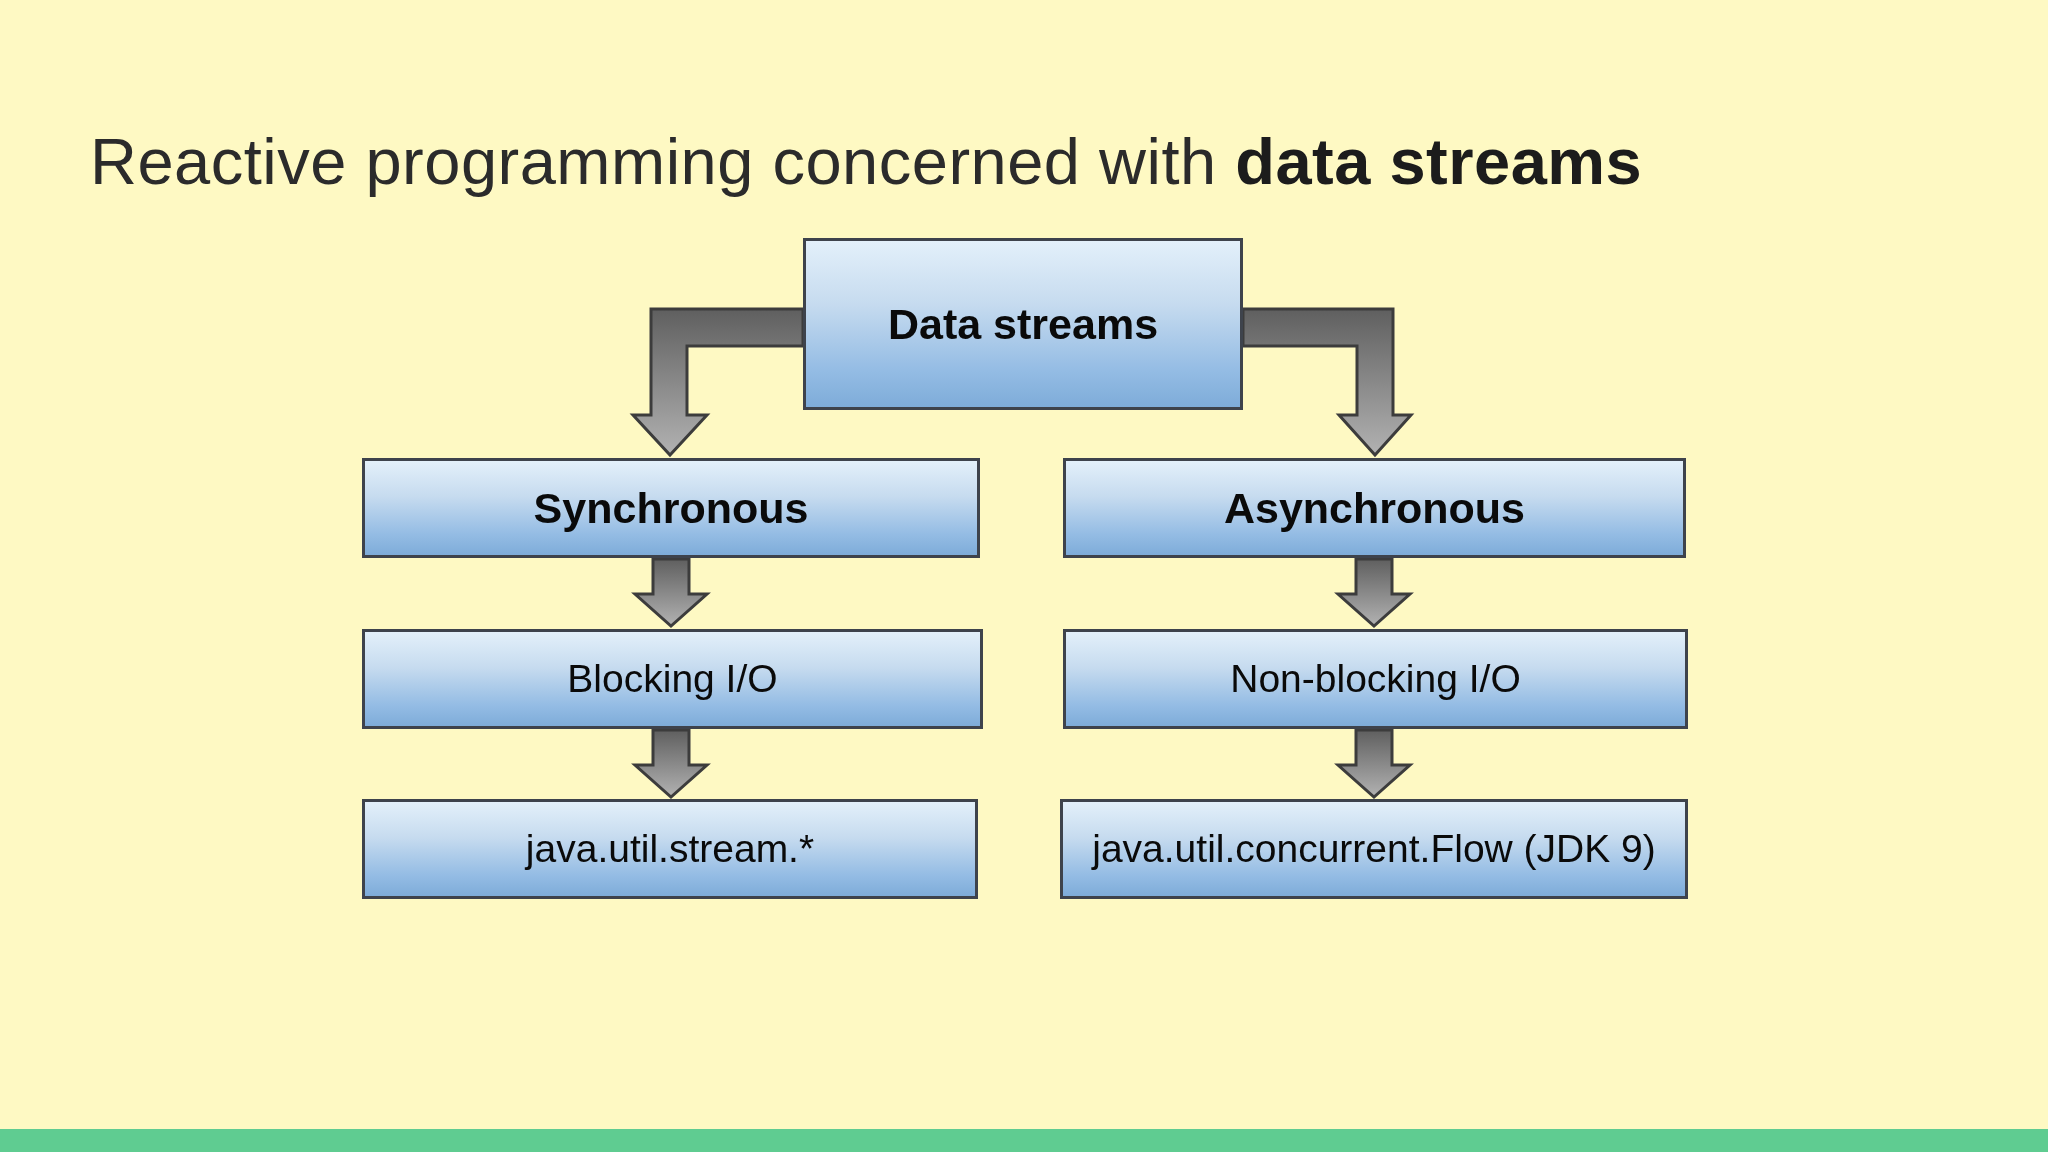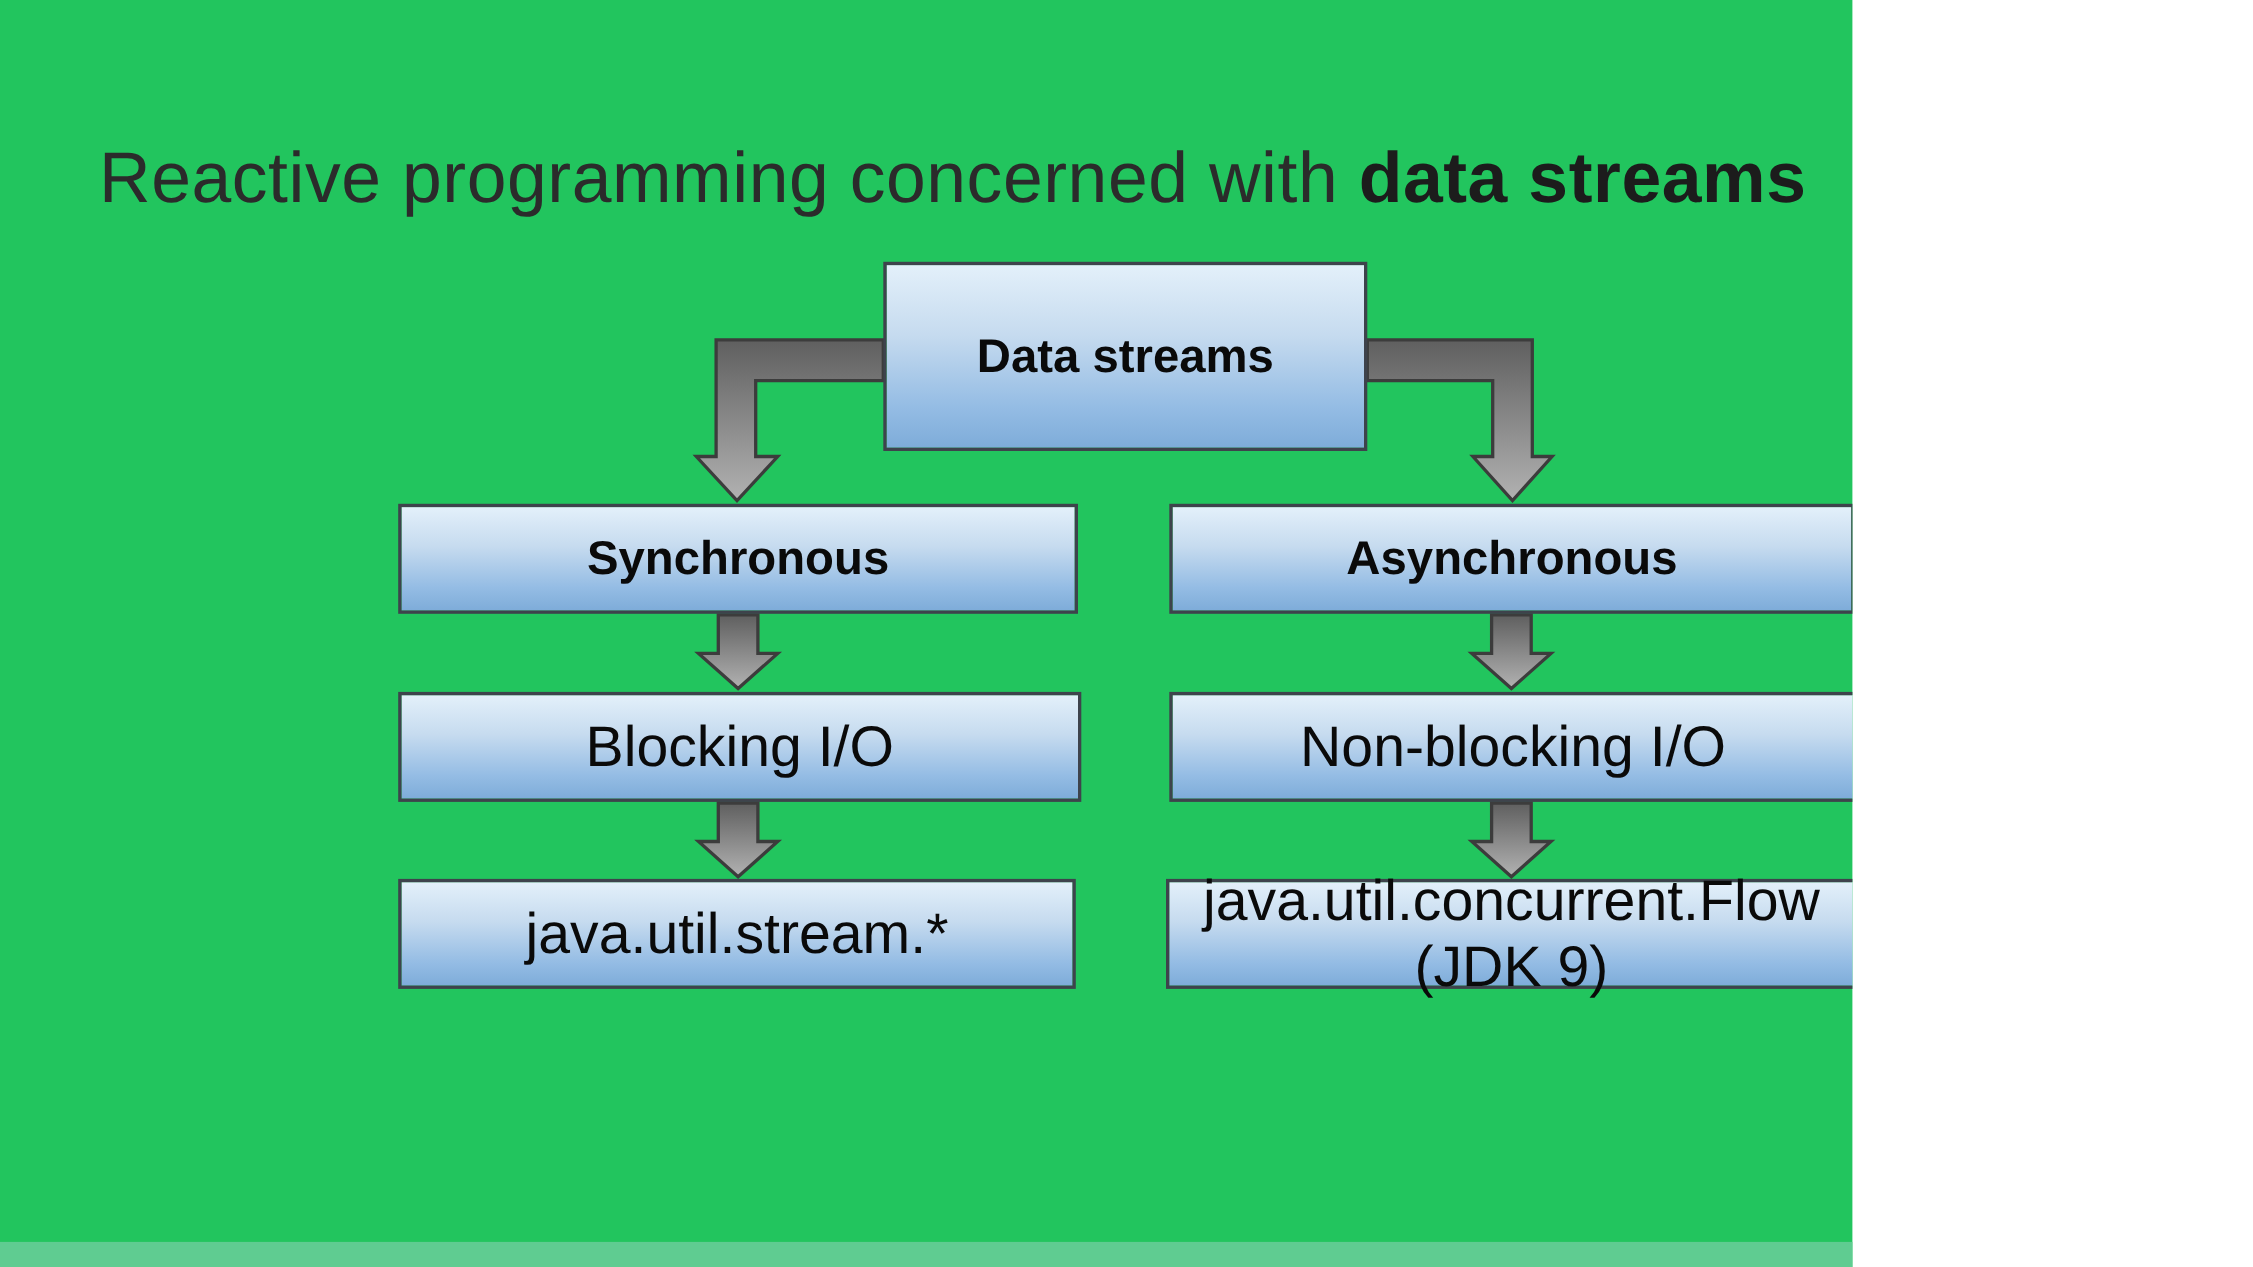--- a/index.html
+++ b/index.html
@@ -3,23 +3,23 @@
 <meta charset="utf-8">
 <style>
   html, body {
     margin: 0;
     padding: 0;
     background: #ffffff;
     font-family: "Liberation Sans", sans-serif;
   }
   #slide {
     position: relative;
-    width: 1684px;
+    width: 2048px;
     height: 1152px;
-    background: #22c55e;
+    background: #fef9c3;
     overflow: hidden;
   }
   
   .slide-title {
     position: absolute;
     left: 90px;
     top: 126px;
     font-size: 65px;
     line-height: 1.12;
     font-weight: 400;
@@ -35,21 +35,21 @@
     box-sizing: border-box;
     border: 3px solid #3e434c;
     background: linear-gradient(180deg, #e3f0fa 0%, #c6dbef 38%, #94bce4 78%, #7eacd9 100%);
     display: flex;
     align-items: center;
     justify-content: center;
     color: #0a0a0a;
     text-align: center;
   }
   .node .lbl-bold   { font-weight: 700; font-size: 43px; }
-  .node .lbl-reg    { font-weight: 400; font-size: 52px; }
+  .node .lbl-reg    { font-weight: 400; font-size: 39px; }
 
   #node-root        { left: 803px;  top: 238px; width: 440px; height: 172px; }
   #node-sync        { left: 362px;  top: 458px; width: 618px; height: 100px; }
   #node-async       { left: 1063px; top: 458px; width: 623px; height: 100px; }
   #node-blocking    { left: 362px;  top: 629px; width: 621px; height: 100px; }
   #node-nonblocking { left: 1063px; top: 629px; width: 625px; height: 100px; }
   #node-stream      { left: 362px;  top: 799px; width: 616px; height: 100px; }
   #node-flow        { left: 1060px; top: 799px; width: 628px; height: 100px; }
 
   

